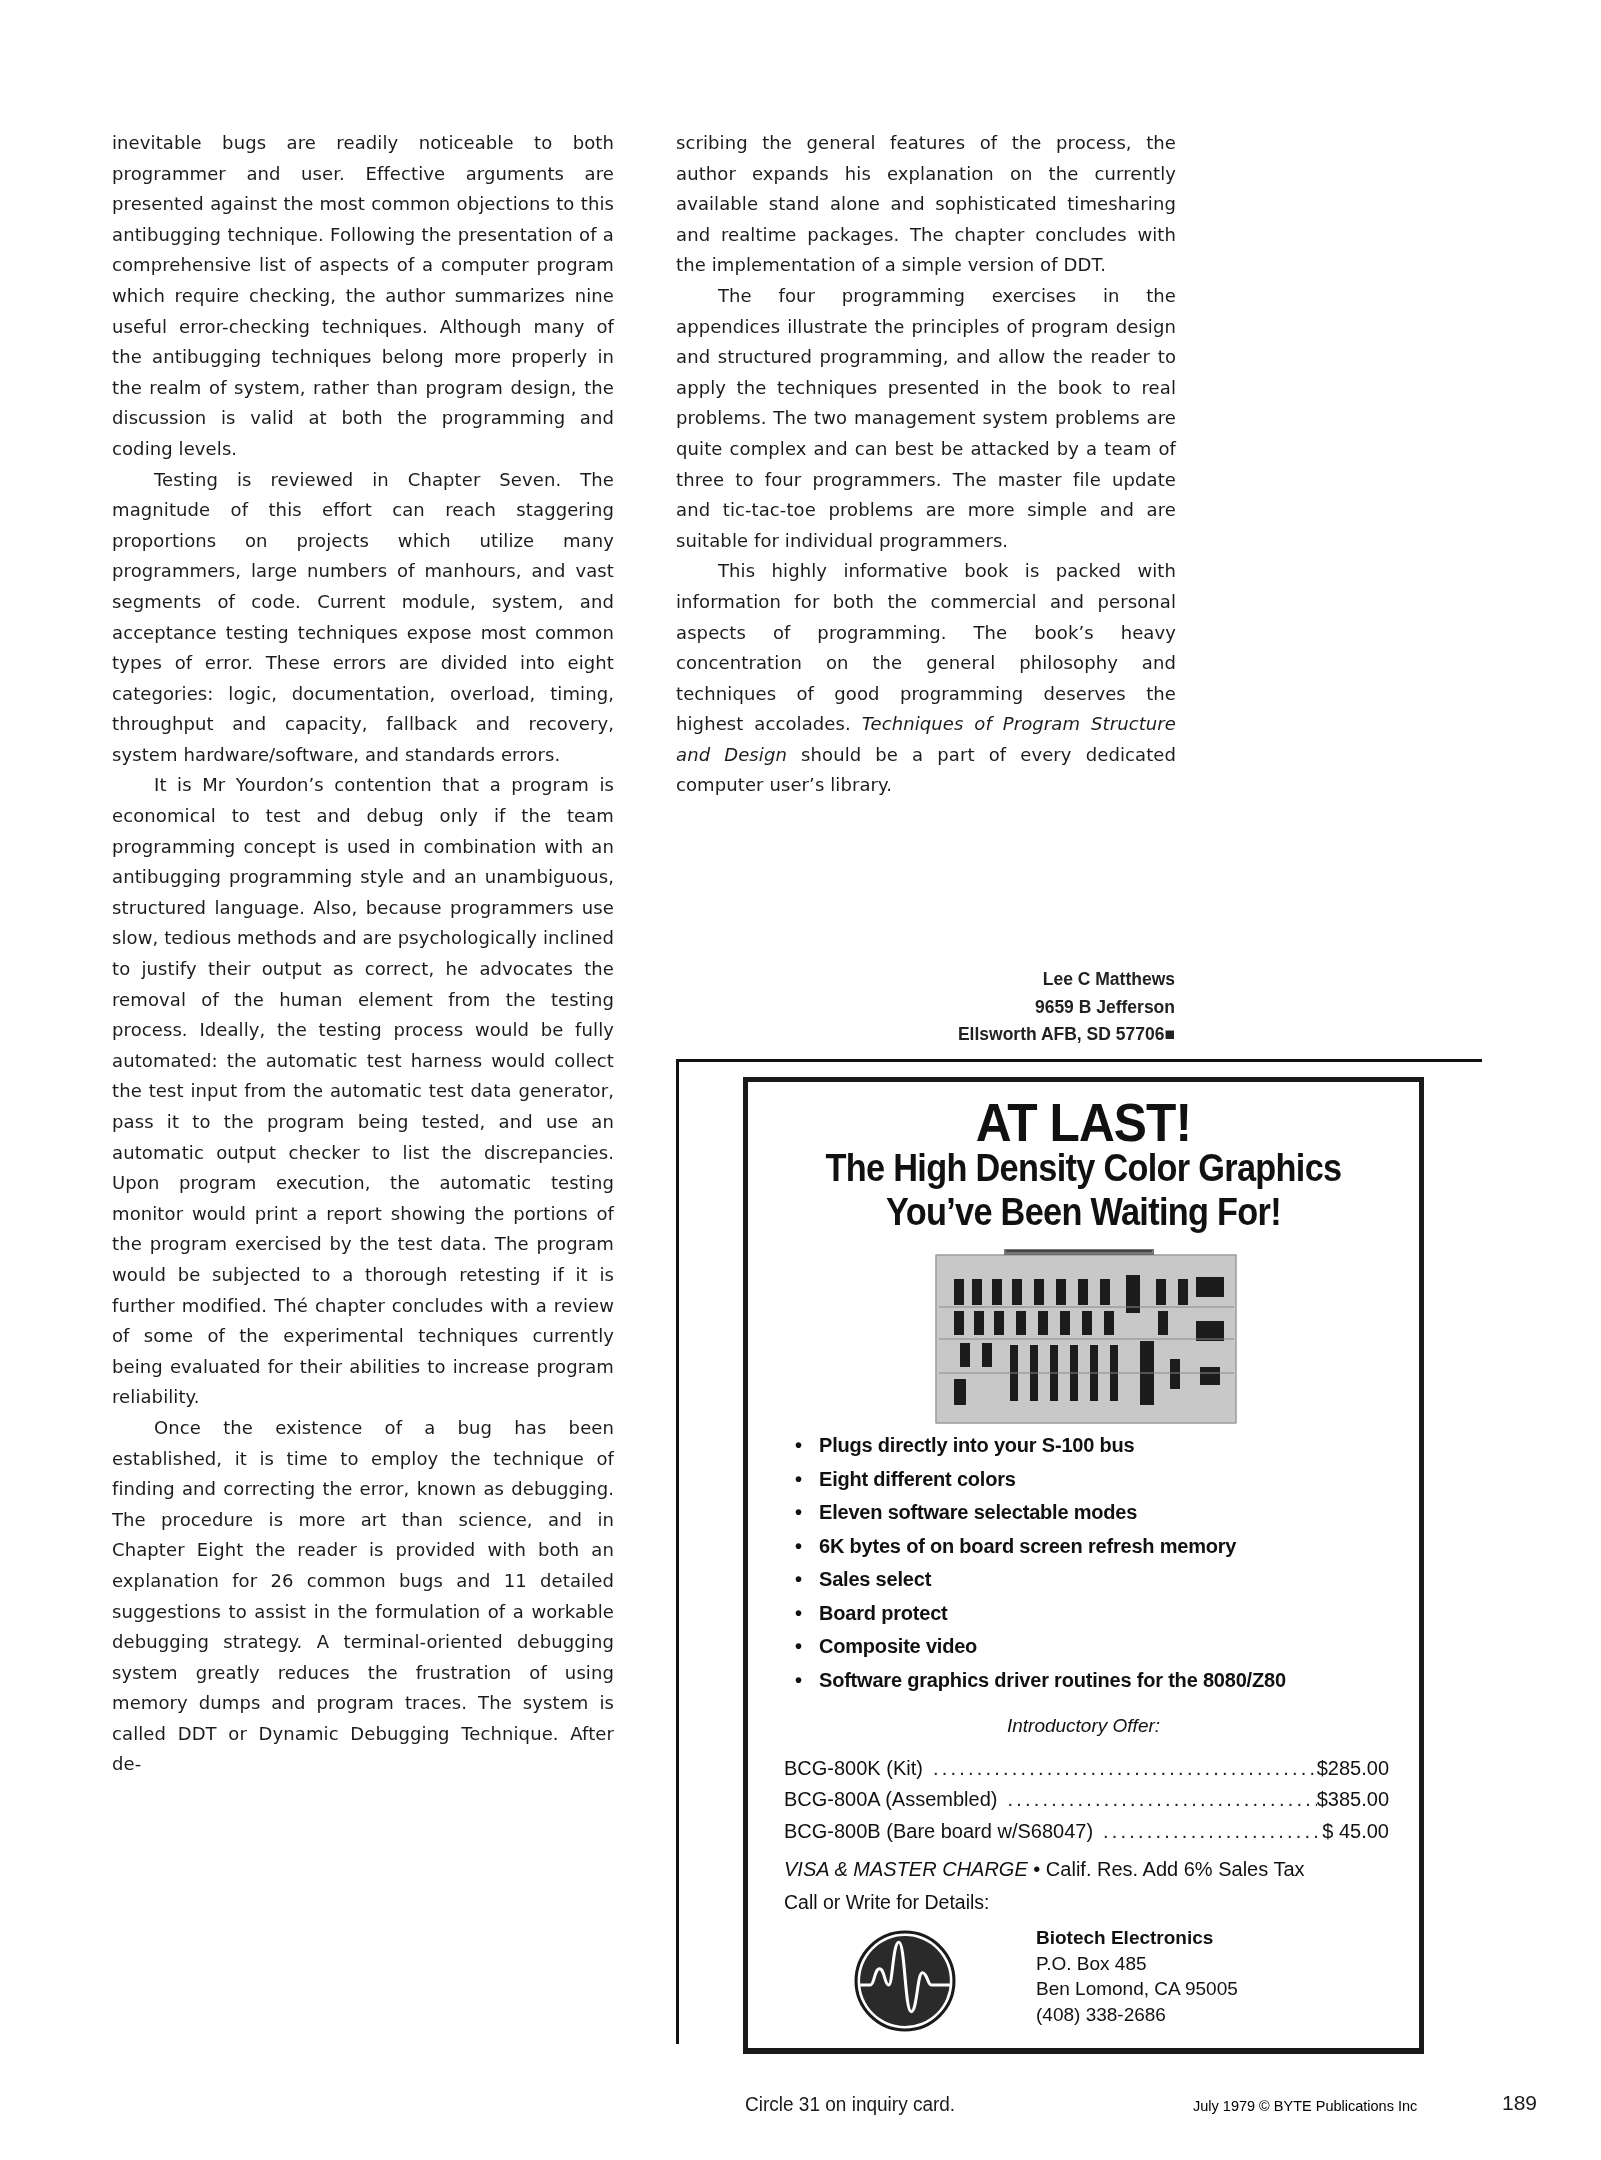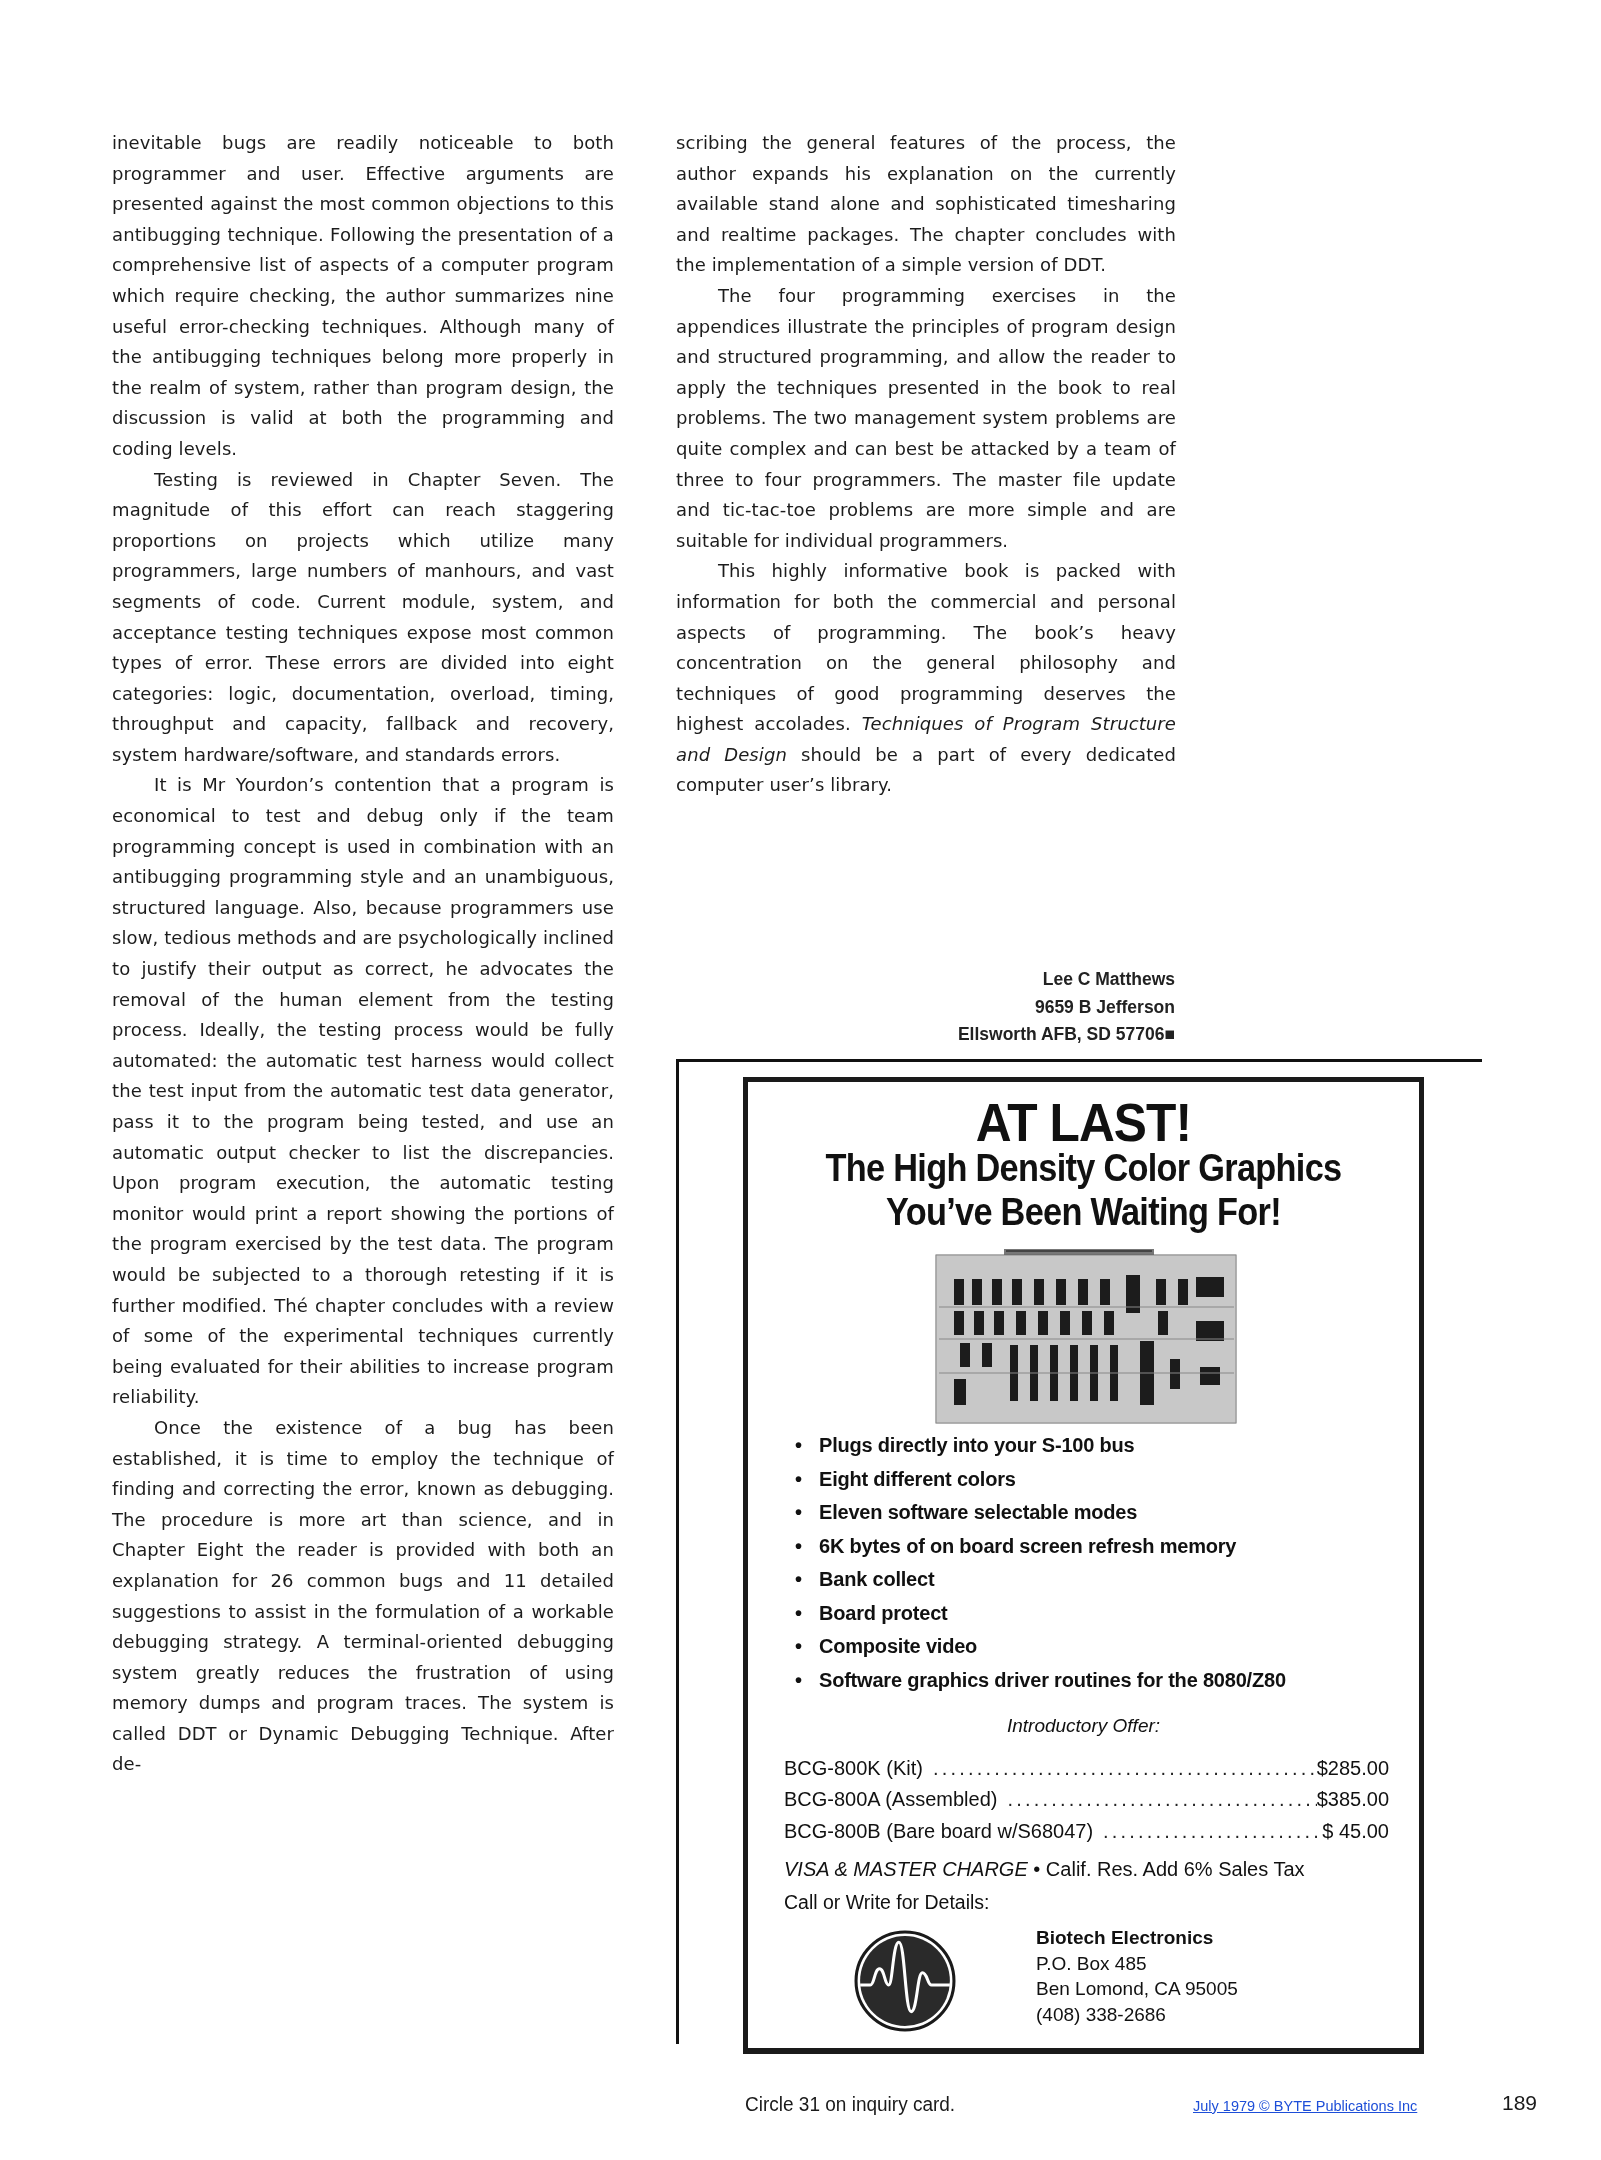--- a/index.html
+++ b/index.html
@@ -49,21 +49,21 @@
   .price-row .price { flex: 0 0 auto; text-align: right; }
   #ad-tax { position: absolute; left: 36px; top: 776px; font-size: 20px; white-space: nowrap; }
   #ad-tax .it { font-style: italic; margin-top: 37px; }
   #ad-call { position: absolute; left: 36px; top: 809px; font-size: 19.5px; }
 
   #biotech-logo { position: absolute; left: 106px; top: 848px; width: 102px; height: 102px; }
   #ad-address { position: absolute; left: 288px; top: 843px; font-size: 19px; line-height: 25.5px; }
   #ad-address .co { font-weight: bold; }
 
   #footer-inquiry { position: absolute; left: 745px; top: 2093px; font-family: "Liberation Sans", sans-serif; font-size: 20px; color: #1a1a1a; transform: scaleX(0.95); transform-origin: left; }
-  #footer-credit { position: absolute; left: 1193px; top: 2098px; font-family: "Liberation Sans", sans-serif; font-size: 14.5px; color: #1d4ed8; text-decoration: underline; }
+  #footer-credit { position: absolute; left: 1193px; top: 2098px; font-family: "Liberation Sans", sans-serif; font-size: 14.5px; color: #000000; }
   #footer-page { position: absolute; left: 1502px; top: 2091px; font-family: "Liberation Sans", sans-serif; font-size: 21px; color: #1a1a1a; }
 </style>
 </head>
 <body>
 
 <div id="col-left" class="col">
   <p>inevitable bugs are readily noticeable to both programmer and user. Effective arguments are presented against the most common objections to this antibugging technique. Following the presentation of a comprehensive list of aspects of a computer program which require checking, the author summarizes nine useful error-checking techniques. Although many of the antibugging techniques belong more properly in the realm of system, rather than program design, the discussion is valid at both the programming and coding levels.</p>
   <p class="ind">Testing is reviewed in Chapter Seven. The magnitude of this effort can reach staggering proportions on projects which utilize many programmers, large numbers of manhours, and vast segments of code. Current module, system, and acceptance testing techniques expose most common types of error. These errors are divided into eight categories: logic, documentation, overload, timing, throughput and capacity, fallback and recovery, system hardware/software, and standards errors.</p>
   <p class="ind">It is Mr Yourdon’s contention that a program is economical to test and debug only if the team programming concept is used in combination with an antibugging programming style and an unambiguous, structured language. Also, because programmers use slow, tedious methods and are psychologically inclined to justify their output as correct, he advocates the removal of the human element from the testing process. Ideally, the testing process would be fully automated: the automatic test harness would collect the test input from the automatic test data generator, pass it to the program being tested, and use an automatic output checker to list the discrepancies. Upon program execution, the automatic testing monitor would print a report showing the portions of the program exercised by the test data. The program would be subjected to a thorough retesting if it is further modified. Thé chapter concludes with a review of some of the experimental techniques currently being evaluated for their abilities to increase program reliability.</p>
   <p class="ind">Once the existence of a bug has been established, it is time to employ the technique of finding and correcting the error, known as debugging. The procedure is more art than science, and in Chapter Eight the reader is provided with both an explanation for 26 common bugs and 11 detailed suggestions to assist in the formulation of a workable debugging strategy. A terminal-oriented debugging system greatly reduces the frustration of using memory dumps and program traces. The system is called DDT or Dynamic Debugging Technique. After de-</p>
@@ -138,21 +138,21 @@
         <line x1="5" y1="90" x2="300" y2="90"></line>
         <line x1="5" y1="124" x2="300" y2="124"></line>
     </g>
   </svg>
 
   <ul id="ad-features">
     <li><span class="bullet">•</span><span>Plugs directly into your S-100 bus</span></li>
     <li><span class="bullet">•</span><span>Eight different colors</span></li>
     <li><span class="bullet">•</span><span>Eleven software selectable modes</span></li>
     <li><span class="bullet">•</span><span>6K bytes of on board screen refresh memory</span></li>
-    <li><span class="bullet">•</span><span>Bank collect</span></li>
+    <li><span class="bullet">•</span><span>Sales select</span></li>
     <li><span class="bullet">•</span><span>Board protect</span></li>
     <li><span class="bullet">•</span><span>Composite video</span></li>
     <li><span class="bullet">•</span><span>Software graphics driver routines for the 8080/Z80</span></li>
   </ul>
 
   <div id="ad-offer-title">Introductory Offer:</div>
 
   <div class="price-row" style="top:675px">
     <span class="name">BCG-800K (Kit)</span>
     <span class="dots">..............................................</span>

